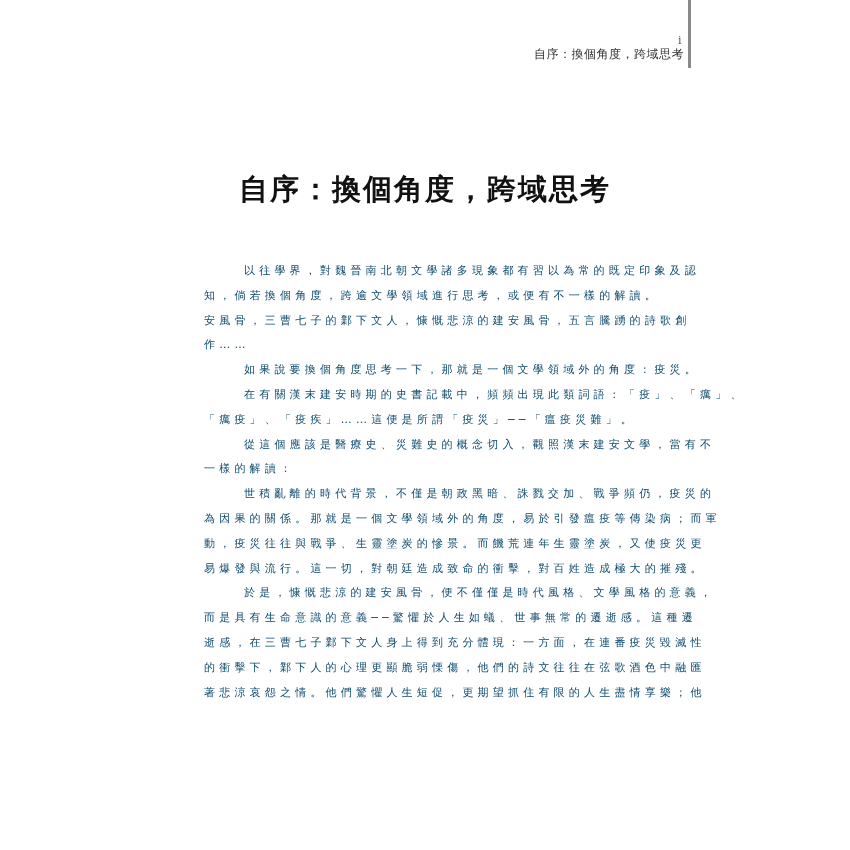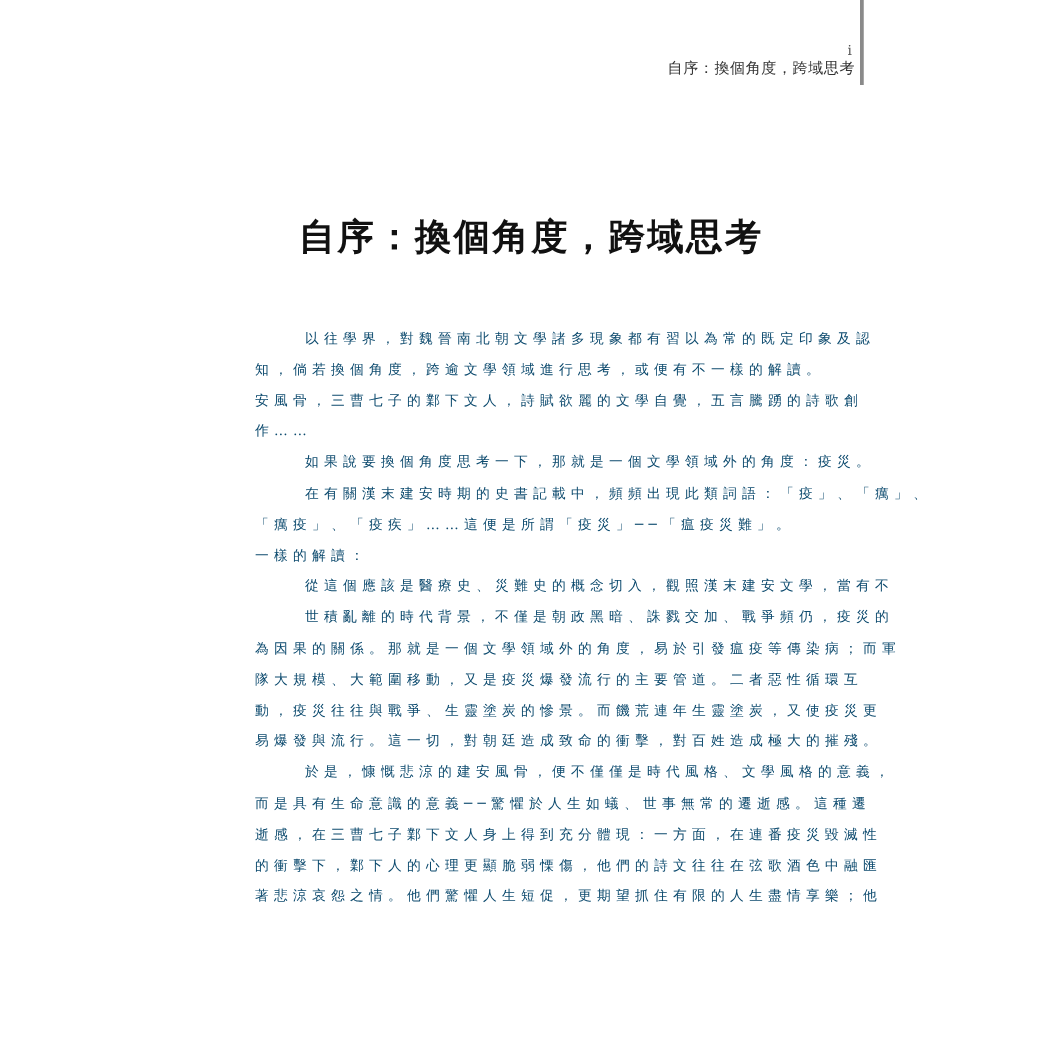--- a/index.html
+++ b/index.html
@@ -25,30 +25,29 @@
 <div class="page">
   <div class="gutter-line"></div>
   <div class="page-num">i</div>
   <div class="running-head">自序：換個角度，跨域思考</div>
 
   <div class="chapter-title">自序：換個角度，跨域思考</div>
 
   <div class="body-text" id="body-text">
       <div class="line indent">以往學界，對魏晉南北朝文學諸多現象都有習以為常的既定印象及認</div>
       <div class="line">知，倘若換個角度，跨逾文學領域進行思考，或便有不一樣的解讀。</div>
-      <div class="line">安風骨，三曹七子的鄴下文人，詩賦欲麗的文學自覺，五言騰踴的詩歌創</div>
+      <div class="line">安風骨，三曹七子的鄴下文人，慷慨悲涼的建安風骨，五言騰踴的詩歌創</div>
       <div class="line">作……</div>
       <div class="line indent">如果說要換個角度思考一下，那就是一個文學領域外的角度：疫災。</div>
       <div class="line indent">在有關漢末建安時期的史書記載中，頻頻出現此類詞語：「疫」、「癘」、</div>
       <div class="line">「癘疫」、「疫疾」……這便是所謂「疫災」──「瘟疫災難」。</div>
+      <div class="line indent">從這個應該是醫療史、災難史的概念切入，觀照漢末建安文學，當有不</div>
       <div class="line">一樣的解讀：</div>
-      <div class="line indent">從這個應該是醫療史、災難史的概念切入，觀照漢末建安文學，當有不</div>
       <div class="line indent">世積亂離的時代背景，不僅是朝政黑暗、誅戮交加、戰爭頻仍，疫災的</div>
       <div class="line">為因果的關係。那就是一個文學領域外的角度，易於引發瘟疫等傳染病；而軍</div>
-      <div class="line">隊大規模、大範圍移動，又是疫災爆發流行的主要管道。二者惡性循環互</div>
       <div class="line">動，疫災往往與戰爭、生靈塗炭的慘景。而饑荒連年生靈塗炭，又使疫災更</div>
       <div class="line">易爆發與流行。這一切，對朝廷造成致命的衝擊，對百姓造成極大的摧殘。</div>
       <div class="line indent">於是，慷慨悲涼的建安風骨，便不僅僅是時代風格、文學風格的意義，</div>
       <div class="line">而是具有生命意識的意義──驚懼於人生如蟻、世事無常的遷逝感。這種遷</div>
       <div class="line">逝感，在三曹七子鄴下文人身上得到充分體現：一方面，在連番疫災毀滅性</div>
       <div class="line">的衝擊下，鄴下人的心理更顯脆弱慄傷，他們的詩文往往在弦歌酒色中融匯</div>
       <div class="line">著悲涼哀怨之情。他們驚懼人生短促，更期望抓住有限的人生盡情享樂；他</div>
     </div>
 </div>
 

